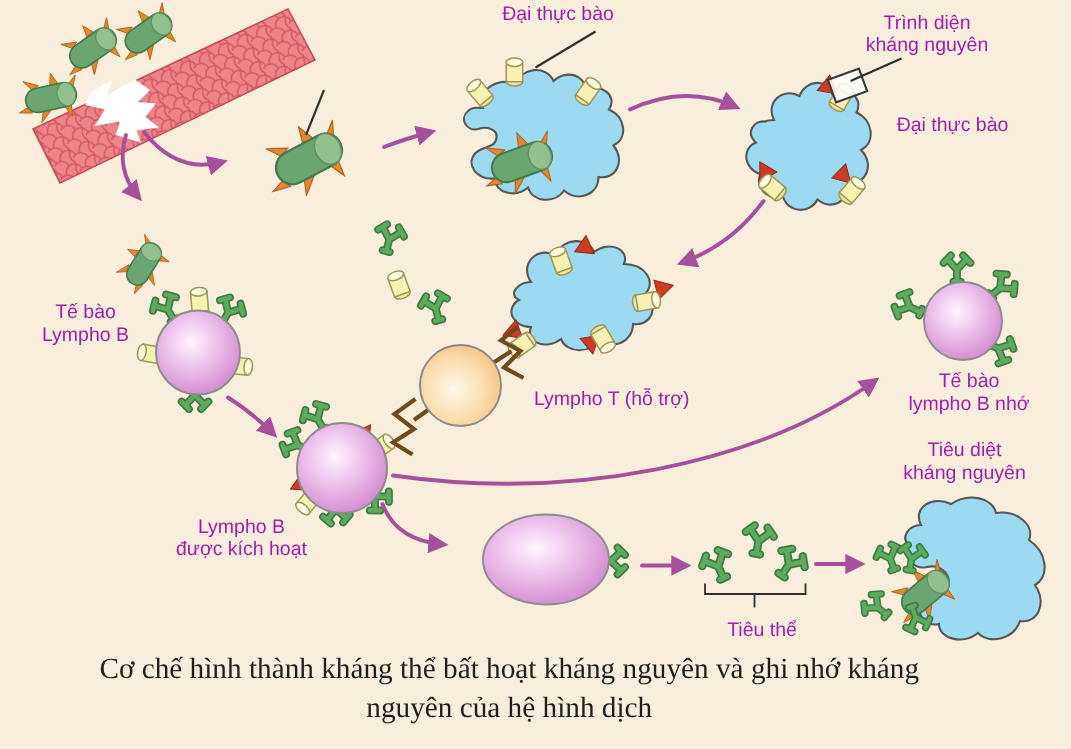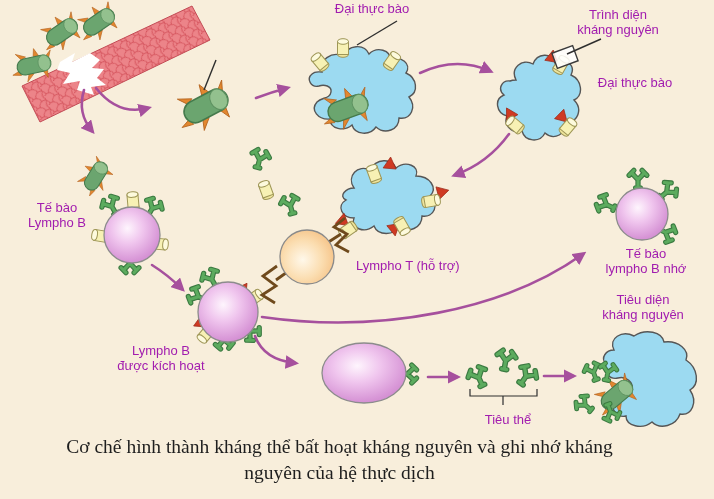--- a/index.html
+++ b/index.html
@@ -220,20 +220,20 @@
 kháng nguyên</div>
 <div class="lbl" style="left:575px;top:76px;width:120px;">Đại thực bào</div>
 <div class="lbl" style="left:9px;top:201px;width:96px;">Tế bào
 Lympho B</div>
 <div class="lbl left" style="left:356px;top:245px;">Lympho T (hỗ trợ)</div>
 <div class="lbl" style="left:94px;top:344px;width:134px;">Lympho B
 được kích hoạt</div>
 <div class="lbl" style="left:460px;top:413px;width:96px;">Tiêu thể</div>
 <div class="lbl" style="left:584px;top:247px;width:124px;">Tế bào
 lympho B nhớ</div>
-<div class="lbl" style="left:581px;top:293px;width:124px;">Tiêu diện
+<div class="lbl" style="left:581px;top:293px;width:124px;">Tiêu diệt
 kháng nguyên</div>
 
 <div class="caption">
   <div>Cơ chế hình thành kháng thể bất hoạt kháng nguyên và ghi nhớ kháng</div>
-  <div>nguyên của hệ thực dịch</div>
+  <div>nguyên của hệ hình dịch</div>
 </div>
 </div>
 
 </body></html>

